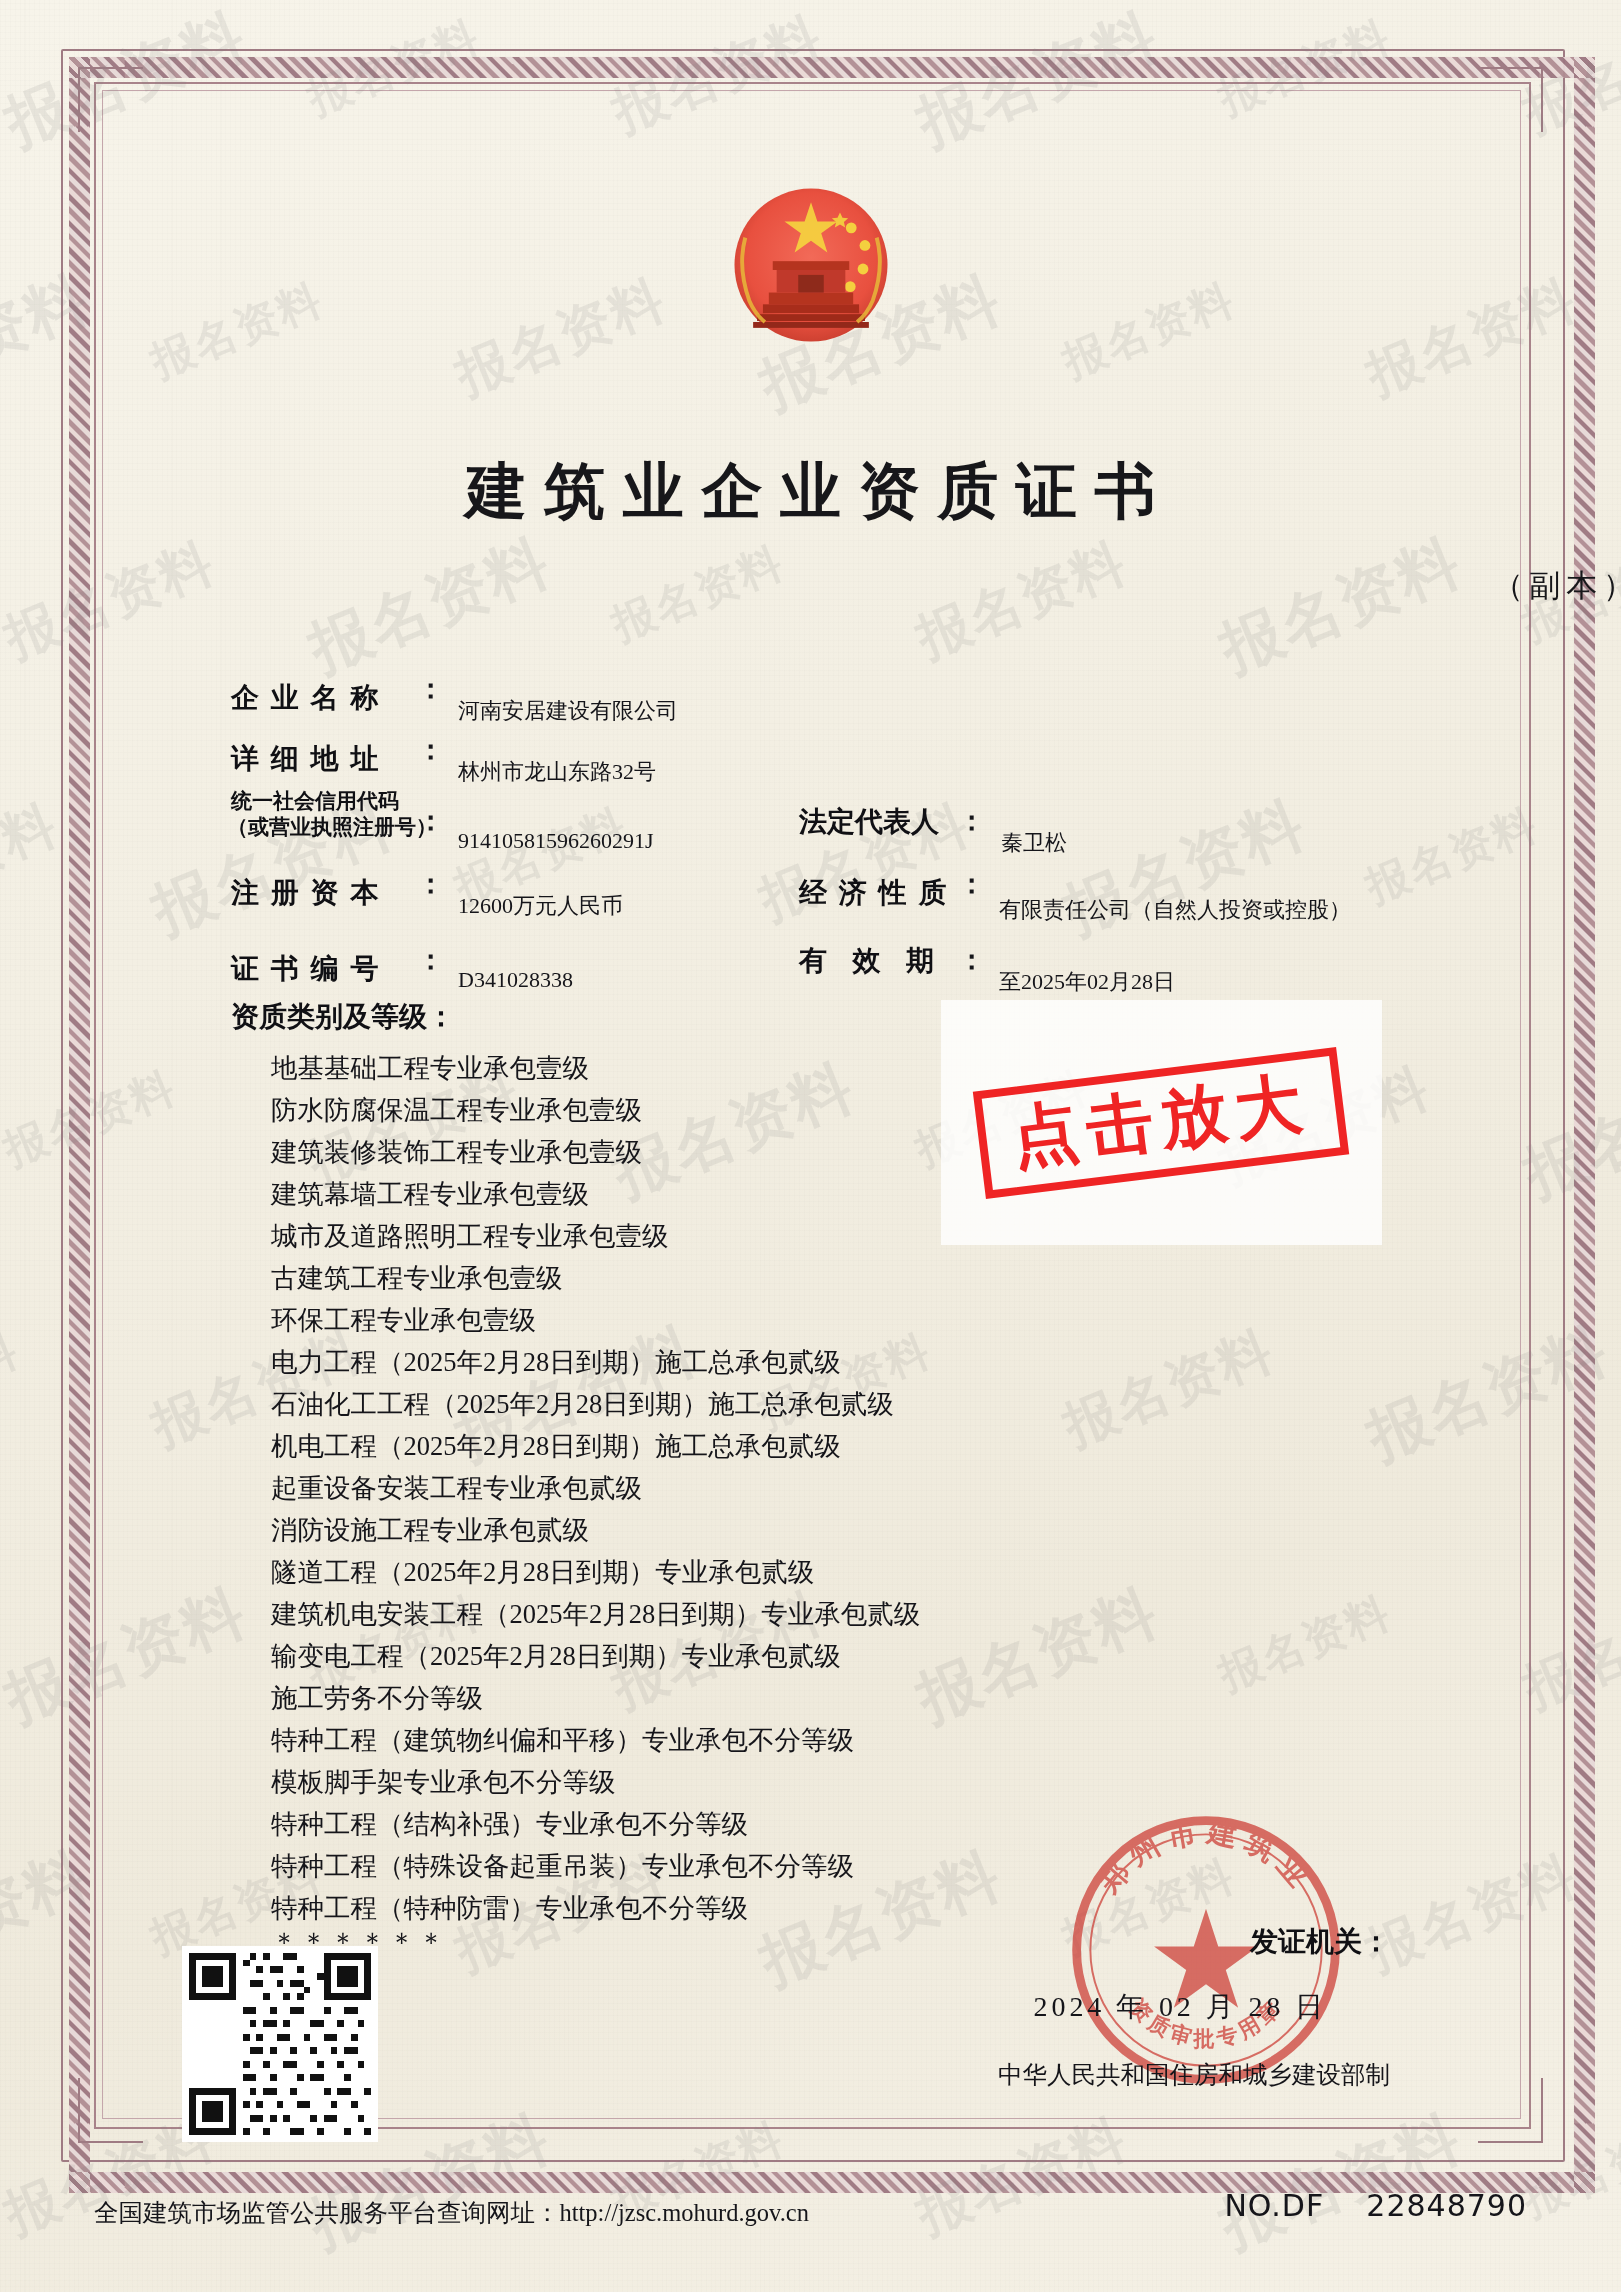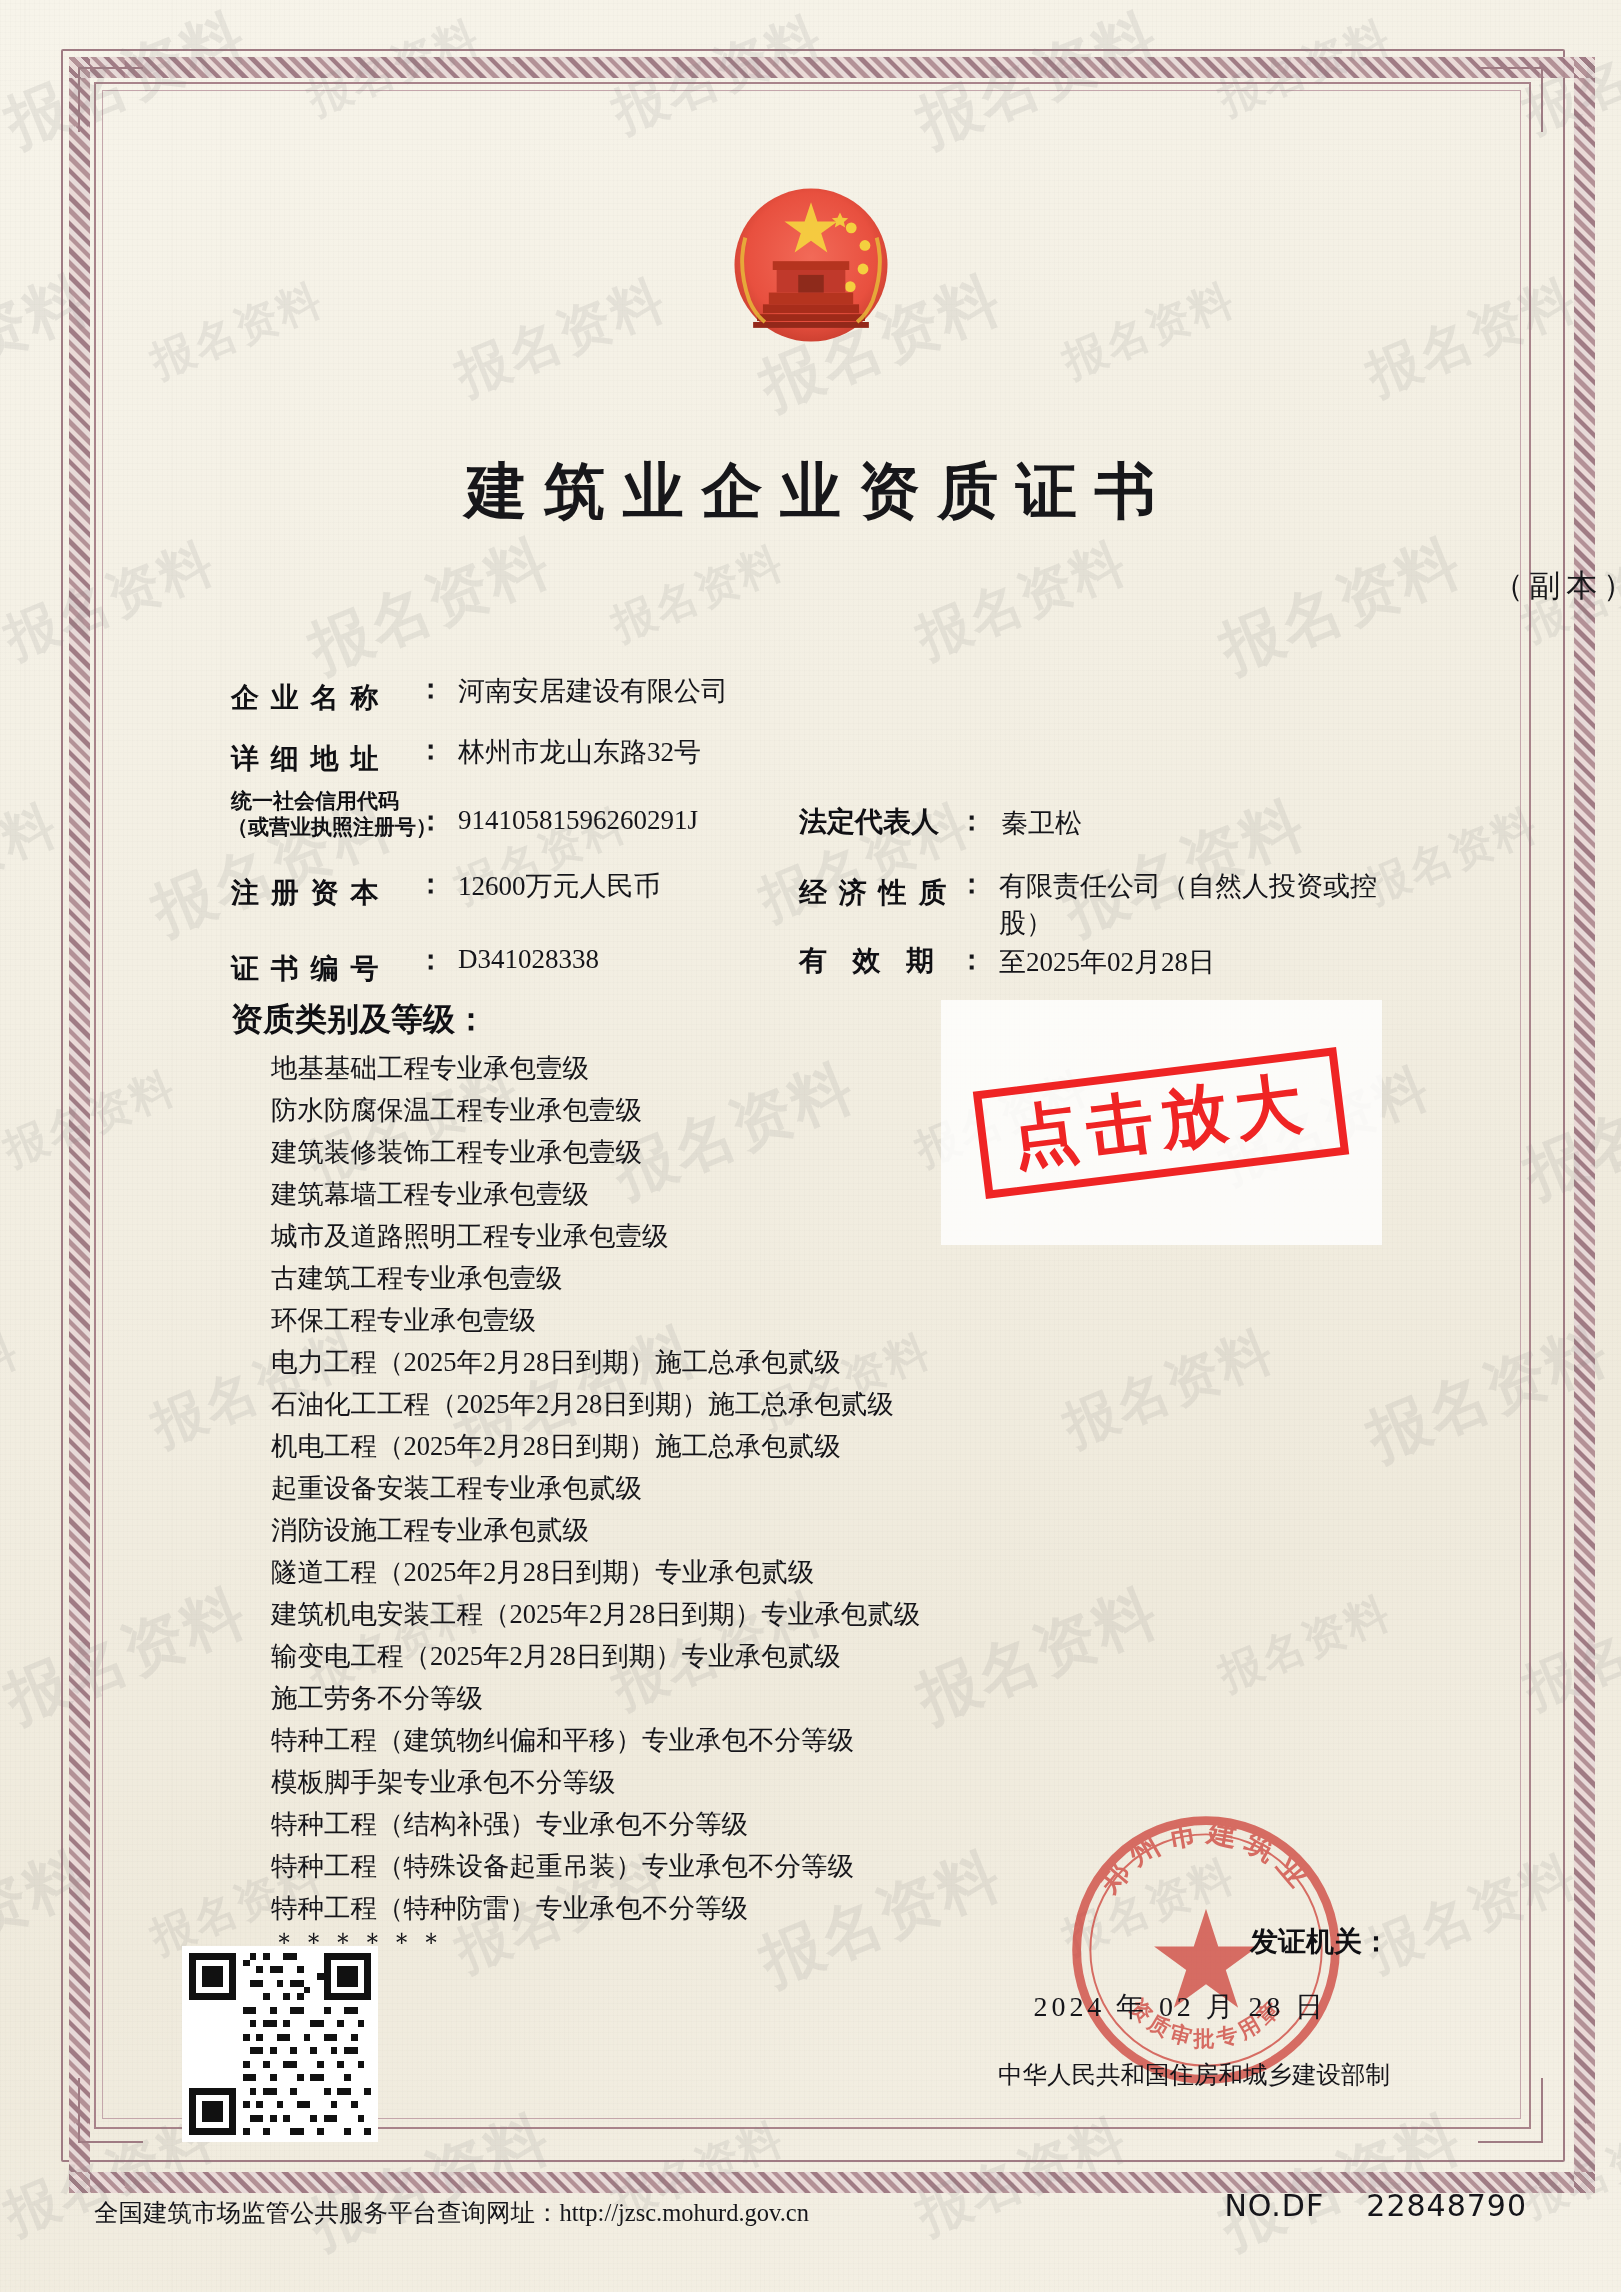--- a/index.html
+++ b/index.html
@@ -133,39 +133,40 @@
   .lbl {
     position: absolute;
     font-size: 28px;
     font-weight: bold;
     font-family: "DejaVu Sans", sans-serif;
     color: #101014;
   }
   .lbl.sp { letter-spacing: 11.8px; margin-top: 8px; }
   .val {
     position: absolute;
-    font-size: 27px;
+    font-size: 22px;
     font-family: "Liberation Serif", serif;
     color: #15151a;
+    margin-top: 23px;
   }
   .lbl-small {
     position: absolute;
     font-size: 21px;
     font-weight: bold;
     font-family: "DejaVu Sans", sans-serif;
     line-height: 25.5px;
     color: #101014;
   }
   .colon { position: absolute; font-size: 27.4px; font-weight: bold; }
 
   
   #qual-title {
     position: absolute;
     left: 231px; top: 998px;
-    font-size: 32px;
+    font-size: 28px;
     font-weight: bold;
     font-family: "DejaVu Sans", sans-serif;
     color: #101014;
     z-index: 10;
   }
   #qual-list {
     position: absolute;
     left: 271px; top: 1047px;
     width: 1117px;
     z-index: 10;

